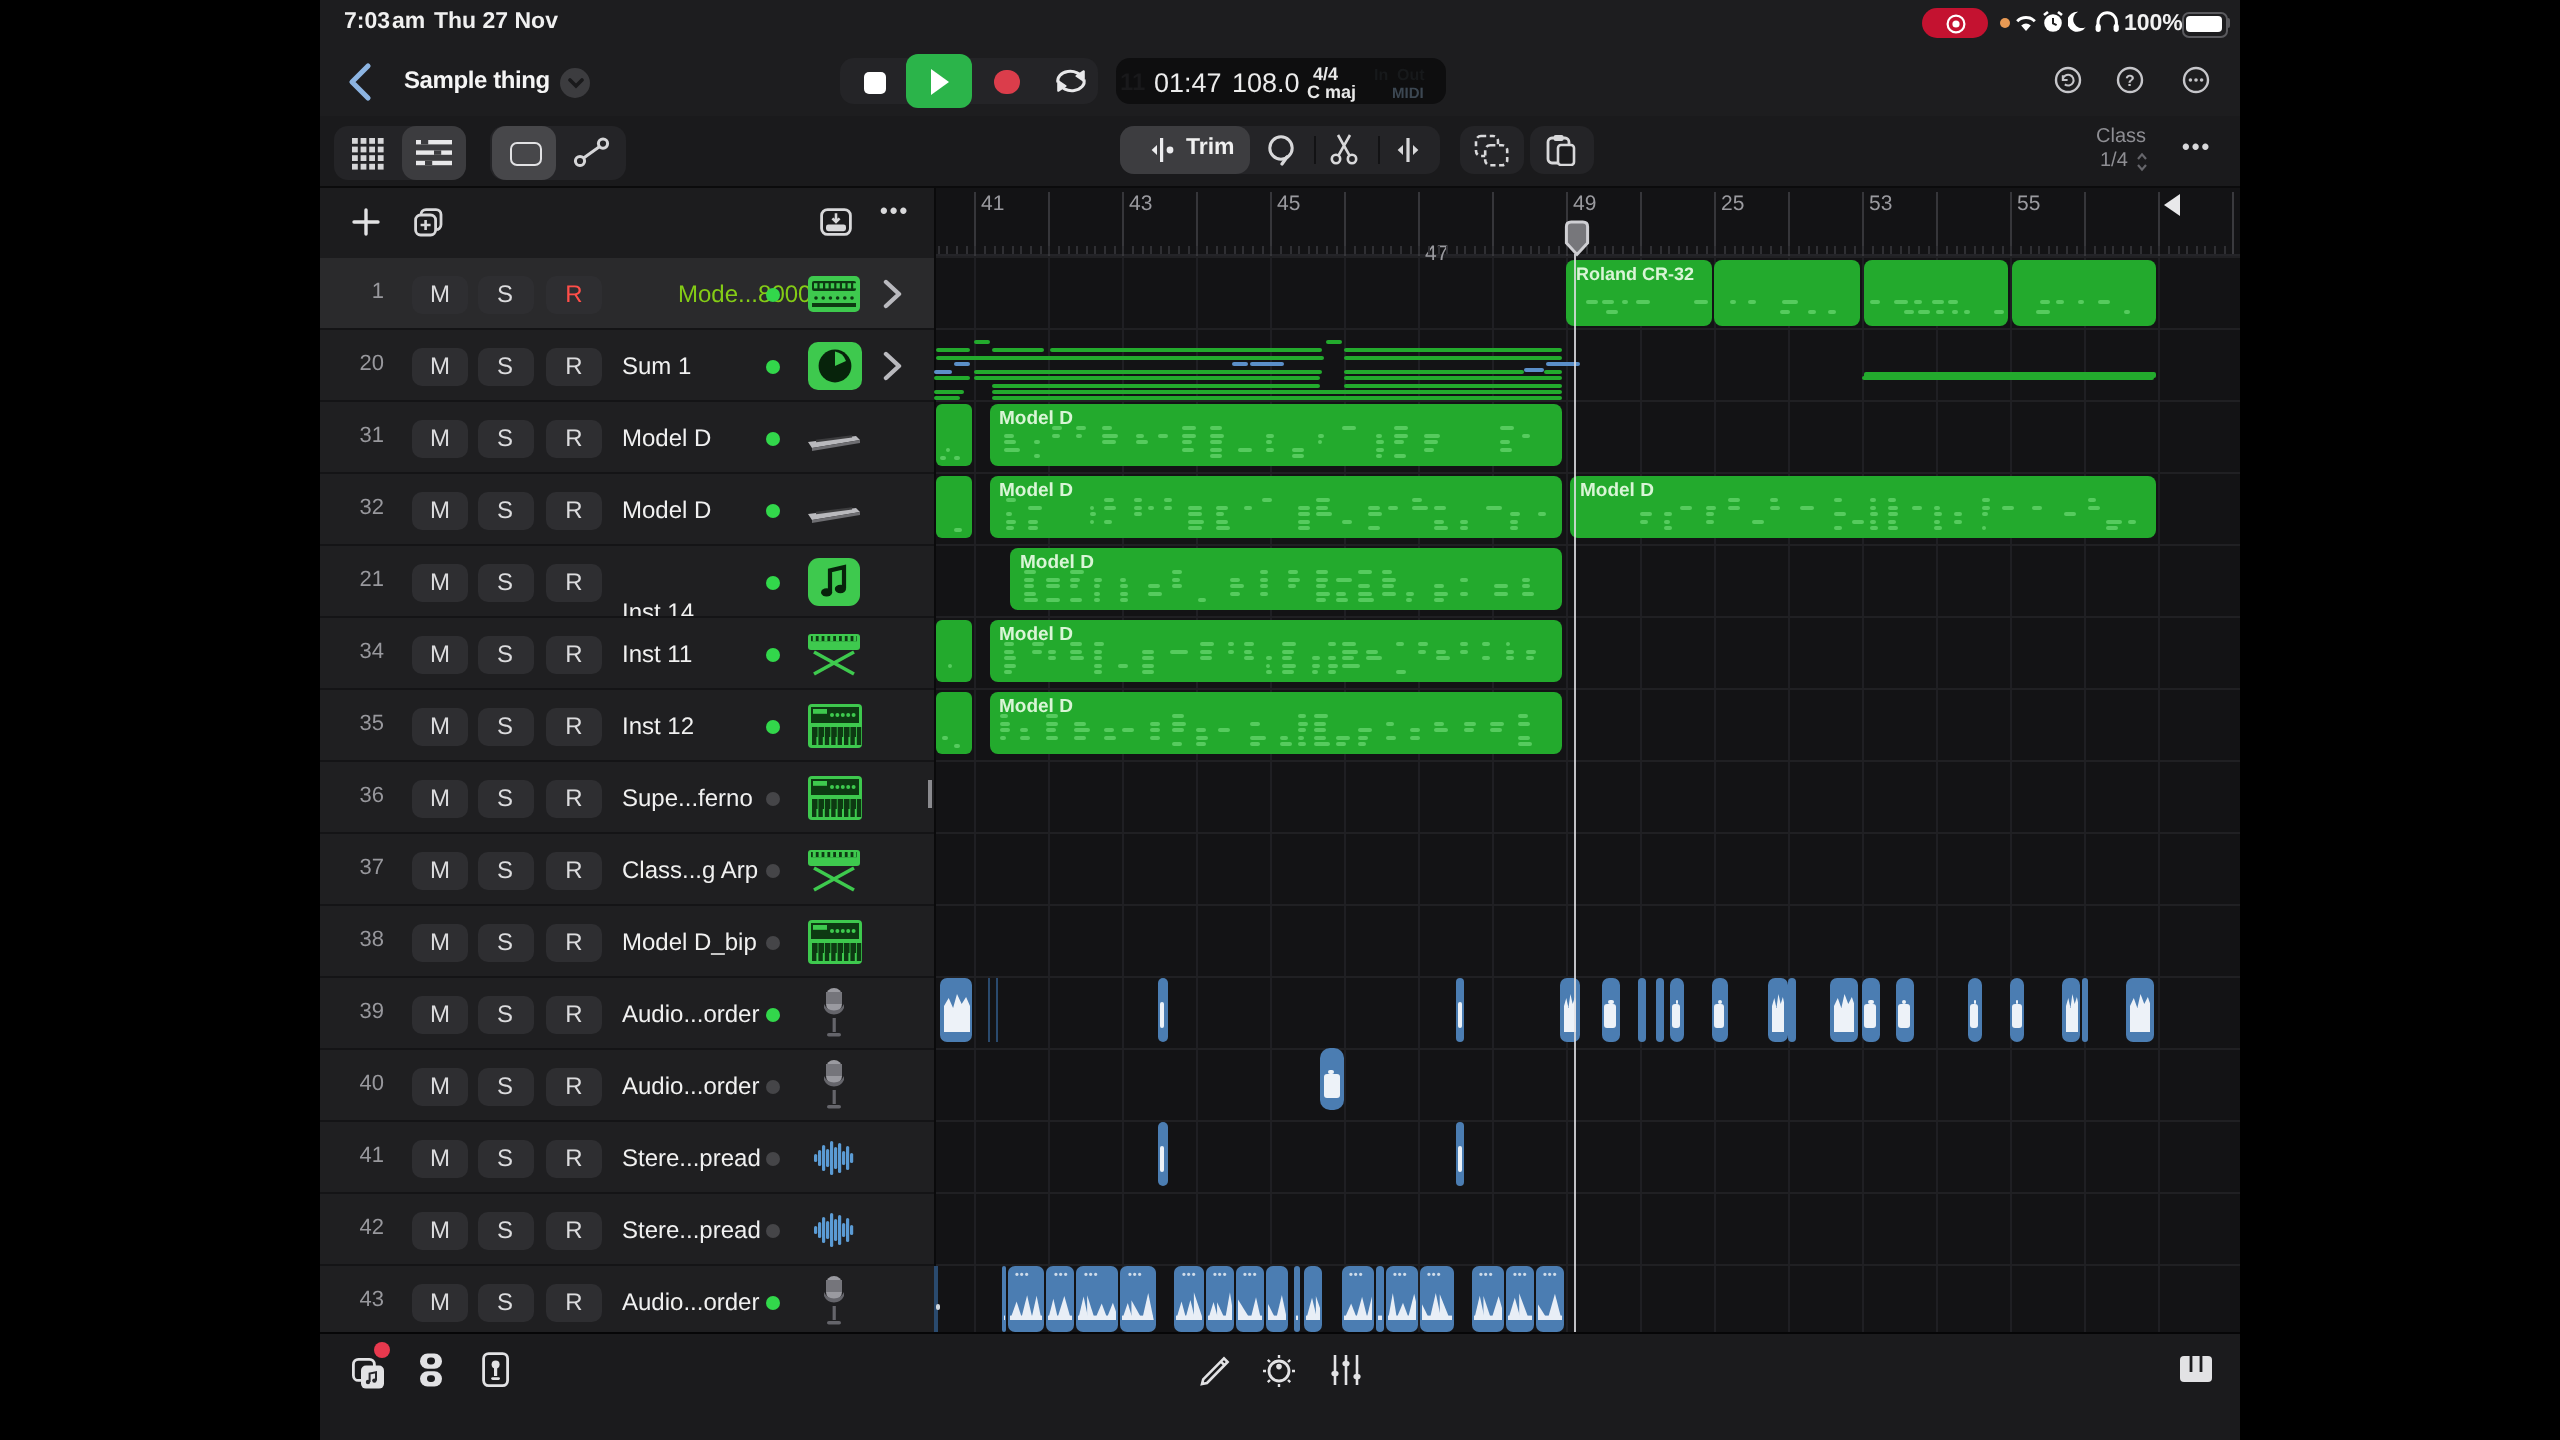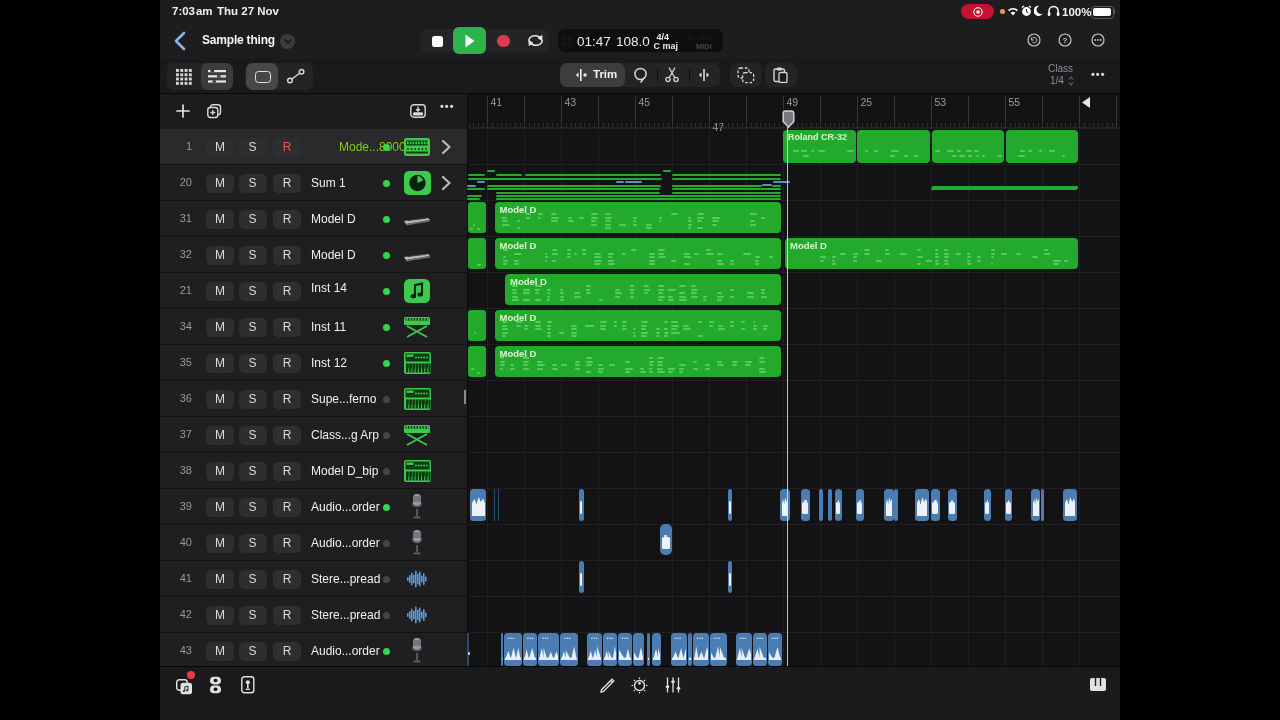--- a/index.html
+++ b/index.html
@@ -244,21 +244,21 @@
       <path d="M2 10 L26 7 L28 9 L4 13 Z" fill="#b9b9bd"></path>
       <path d="M4 13 L28 9 L28 10.5 L4 14.5 Z" fill="#6e6e72"></path>
       <path d="M6 9.5 L24 7.2" stroke="#3c3c3e" stroke-width="1.2"></path>
     </svg>
     <div style="position:absolute;left:0px;top:272px;width:307px;height:1px;background:#141416;"></div>
     <div style="position:absolute;left:0px;top:273px;width:307px;height:35px;background:#1f1f21;"></div>
     <div style="position:absolute;left:8px;top:284px;font-size:11px;color:#98989d;font-weight:400;white-space:nowrap;width:24px;text-align:right;">21</div>
     <div style="position:absolute;left:46px;top:281.5px;width:28px;height:19px;background:#2e2e31;border-radius:5px;color:#dcdcde;font-size:12px;text-align:center;line-height:19px;">M</div>
     <div style="position:absolute;left:78.5px;top:281.5px;width:28px;height:19px;background:#2e2e31;border-radius:5px;color:#dcdcde;font-size:12px;text-align:center;line-height:19px;">S</div>
     <div style="position:absolute;left:113px;top:281.5px;width:28px;height:19px;background:#2e2e31;border-radius:5px;color:#dcdcde;font-size:12px;text-align:center;line-height:19px;">R</div>
-    <div style="position:absolute;left:151px;top:281px;font-size:12px;color:#f0f0f0;font-weight:400;white-space:nowrap;text-align:right;">Inst 14</div>
+    <div style="position:absolute;left:151px;top:299px;font-size:12px;color:#f0f0f0;font-weight:400;white-space:nowrap;text-align:right;">Inst 14</div>
     <div style="position:absolute;left:222.5px;top:287.5px;width:7px;height:7px;background:#32d74b;border-radius:4px;"></div>
     <svg style="position:absolute;left:244.0px;top:279.0px;" width="26" height="24" viewBox="0 0 26 24">
       <rect x="0" y="0" width="26" height="24" rx="5.5" fill="#3ec94e"></rect>
       <path d="M11 17 L11 6.2 L18 4.6 L18 15.3" stroke="#07230b" stroke-width="2.1" fill="none"></path>
       <ellipse cx="9.3" cy="17.2" rx="2.8" ry="2.1" fill="#07230b"></ellipse>
       <ellipse cx="16.2" cy="15.5" rx="2.8" ry="2.1" fill="#07230b"></ellipse>
     </svg>
     <div style="position:absolute;left:0px;top:308px;width:307px;height:1px;background:#141416;"></div>
     <div style="position:absolute;left:0px;top:309px;width:307px;height:35px;background:#1f1f21;"></div>
     <div style="position:absolute;left:8px;top:320px;font-size:11px;color:#98989d;font-weight:400;white-space:nowrap;width:24px;text-align:right;">34</div>

